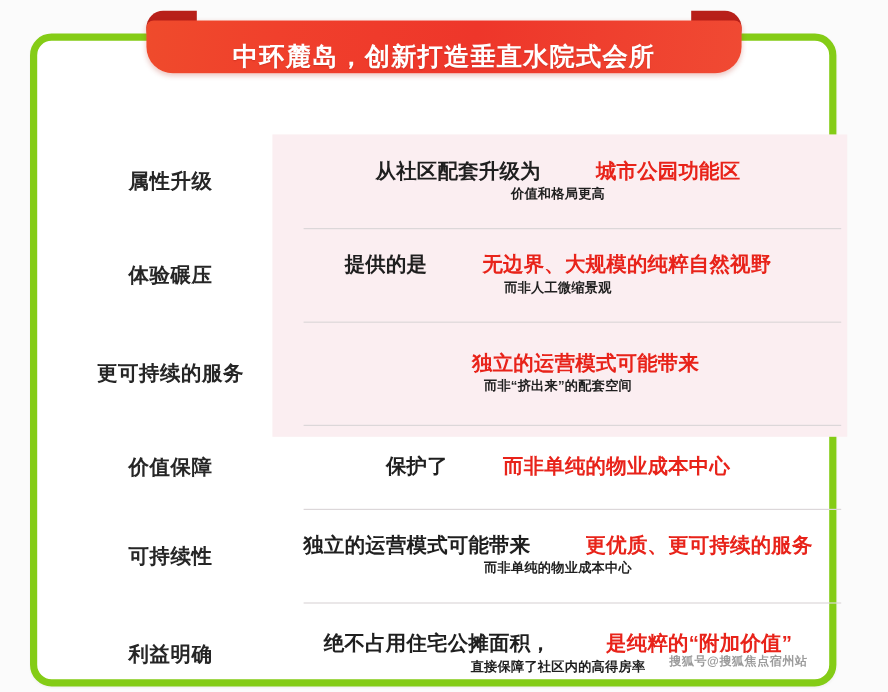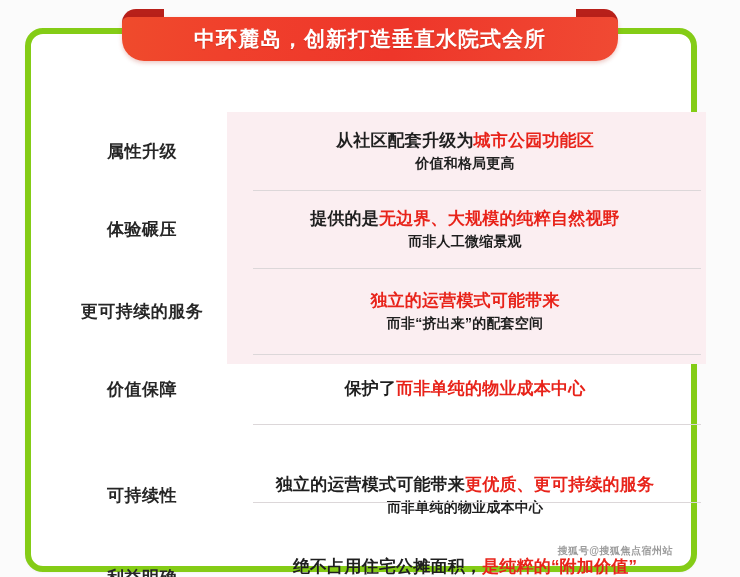--- a/index.html
+++ b/index.html
@@ -58,21 +58,21 @@
   .banner {
     position: absolute;
     left: 0;
     top: 8px;
     width: 496px;
     height: 44px;
     background: linear-gradient(100deg, #ef4b2c 0%, #f0402c 22%, #ee362a 55%, #f04a33 100%);
     border-radius: 6px 6px 22px 22px;
     z-index: 2;
     display: flex;
-    align-items: center;
+    align-items: flex-end;
     justify-content: center;
     box-shadow: 0 2px 4px rgba(180,40,25,0.25);
   }
   .banner-title {
     color: #ffffff;
     font-size: 21px;
     font-weight: bold;
     letter-spacing: 1px;
     white-space: nowrap;
     text-shadow: 0 1px 1px rgba(150,20,10,0.3);
@@ -118,40 +118,41 @@
     padding: 0 8px;
   }
   .line {
     font-size: 17px;
     font-weight: bold;
     color: #1f1f1f;
     white-space: nowrap;
     letter-spacing: 0.2px;
   }
   .line.sub {
-    font-size: 14px;
+    font-size: 11px;
   }
   .hl {
     color: #e8231a;
+    padding-left: 46px;
   }
   .divider {
     position: absolute;
     left: 196px;
     width: 448px;
     height: 1px;
     background: #dcd7d9;
     z-index: 3;
   }
 
   
   .r1 { height: 78px; }
   .r2 { height: 78px; }
   .r3 { height: 86px; }
   .r4 { height: 70px; }
-  .r5 { height: 78px; margin-top: 32px; }
+  .r5 { height: 78px; }
   .r6 { height: 86px; }
 
   
   .watermark {
     position: absolute;
     right: 18px;
     bottom: 8px;
     font-size: 10px;
     color: #8a8a8a;
     font-weight: bold;

